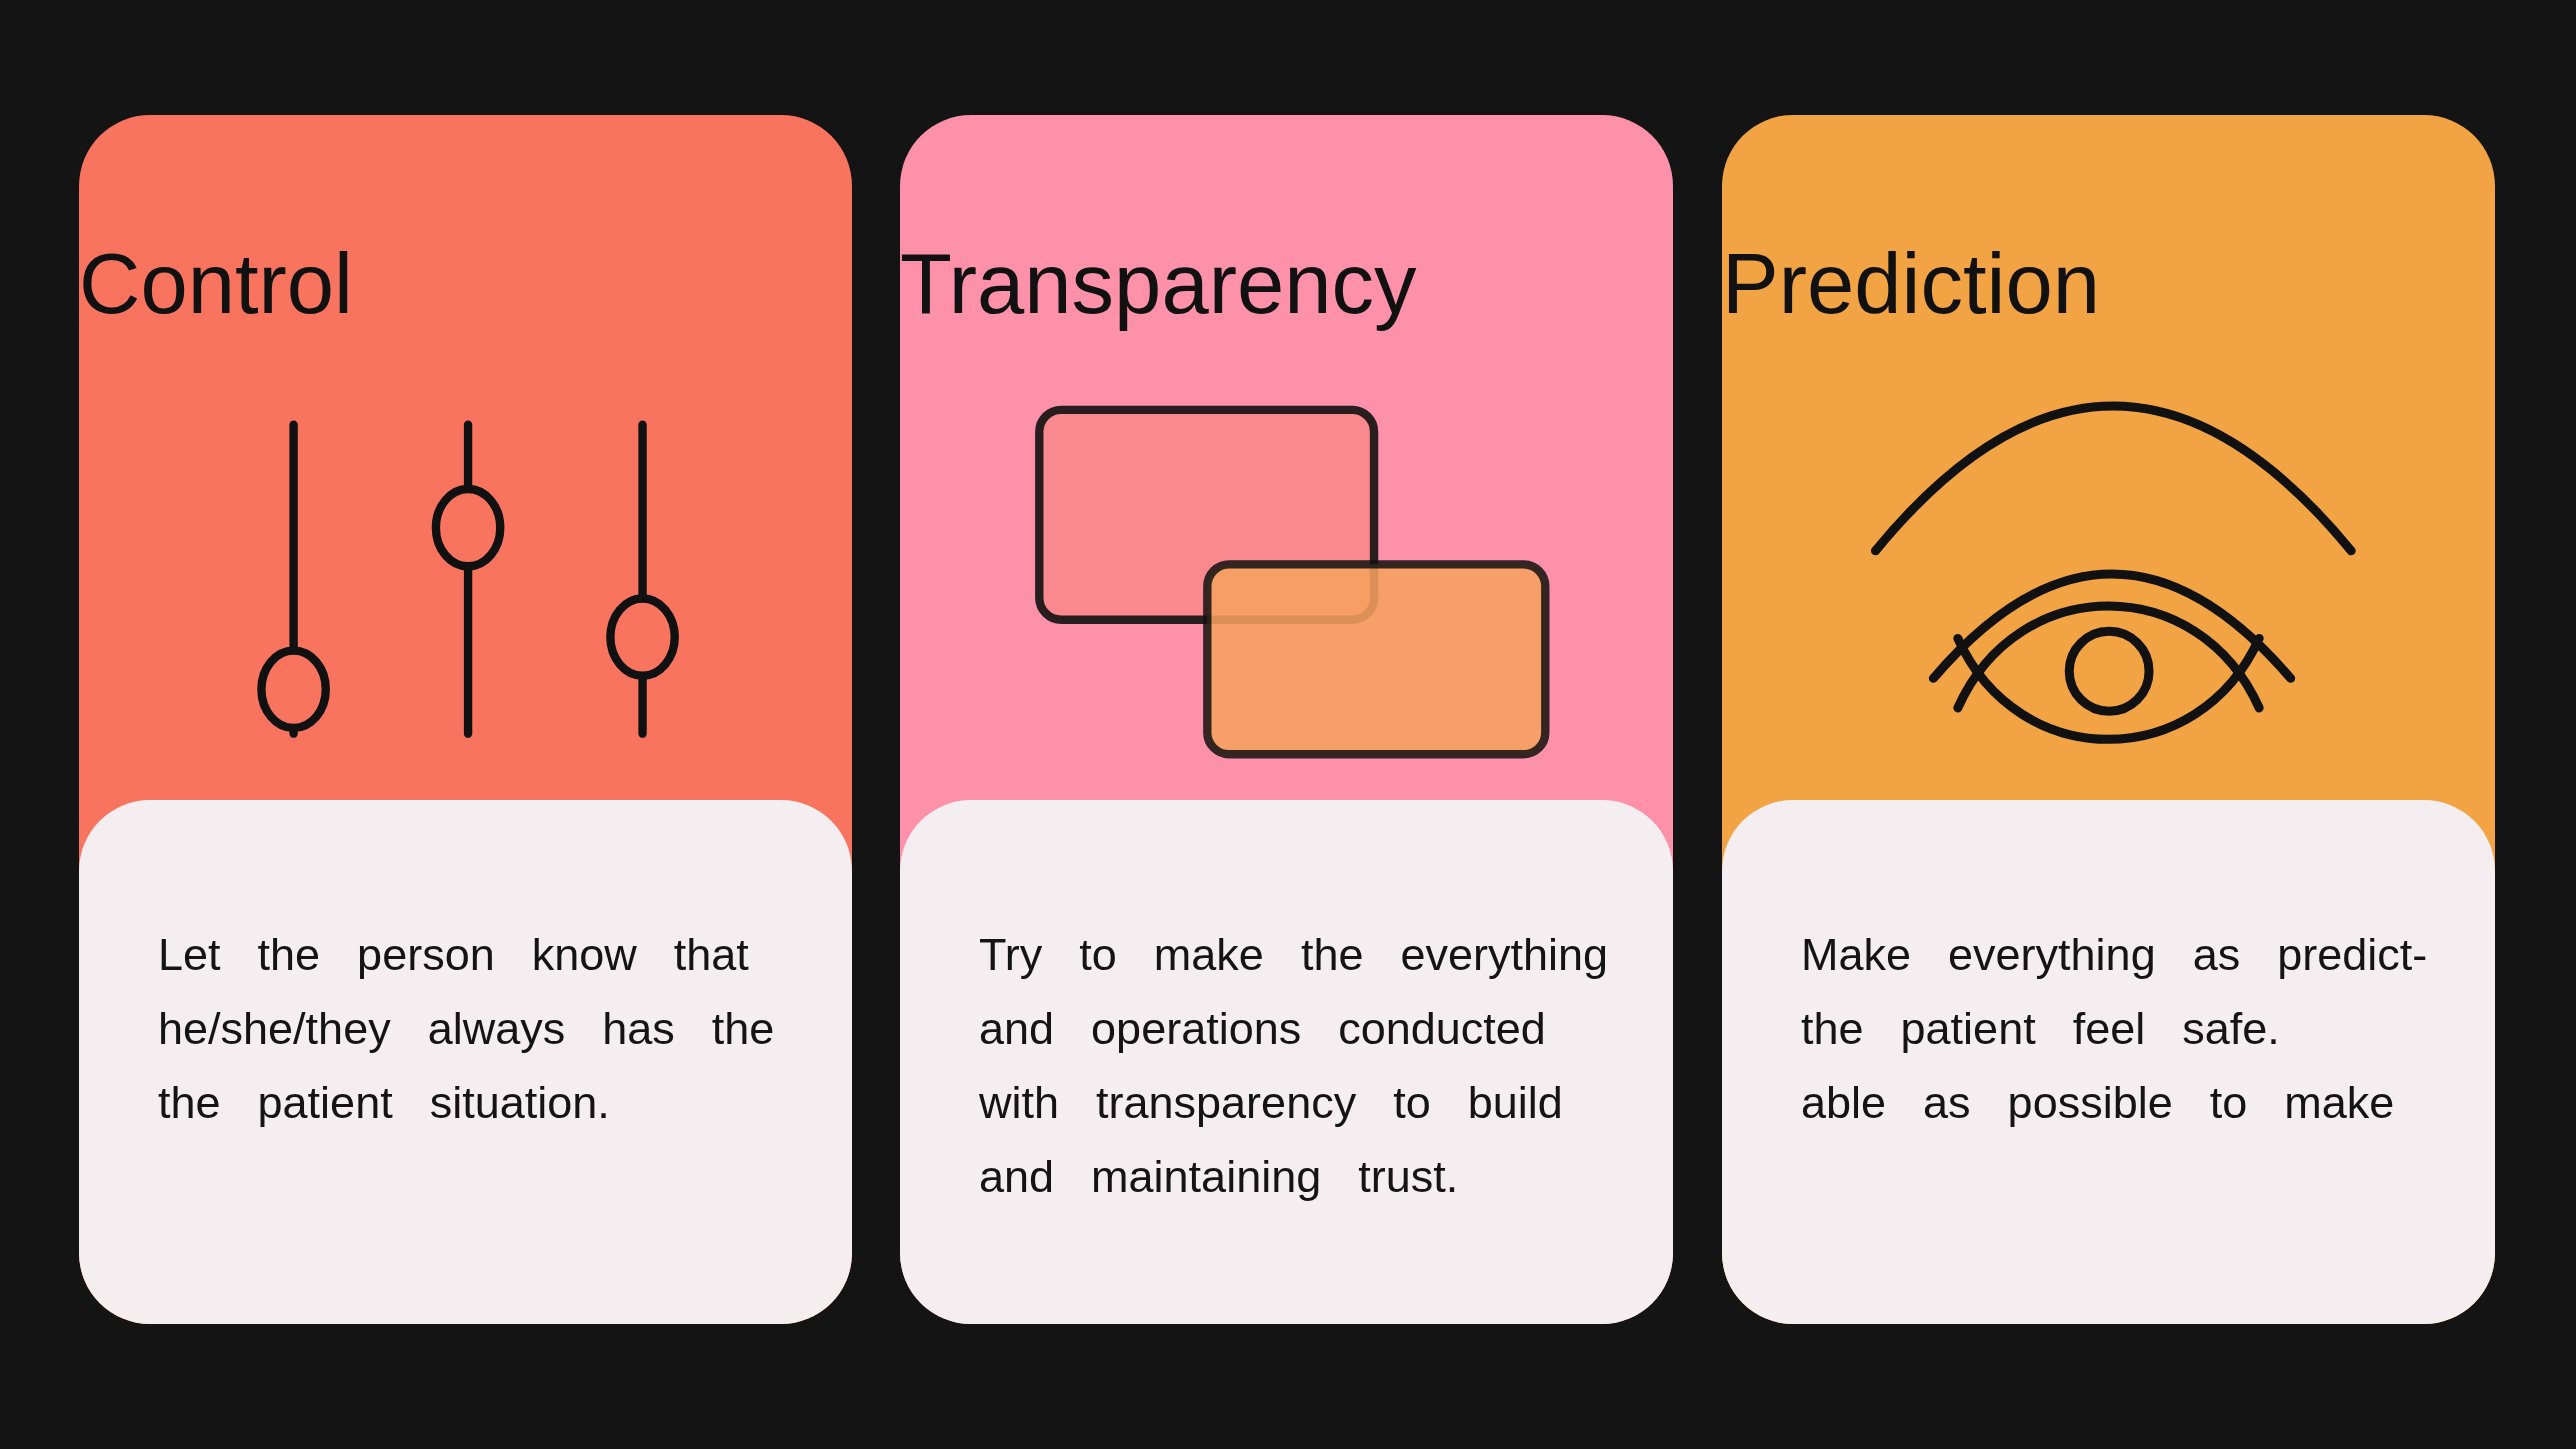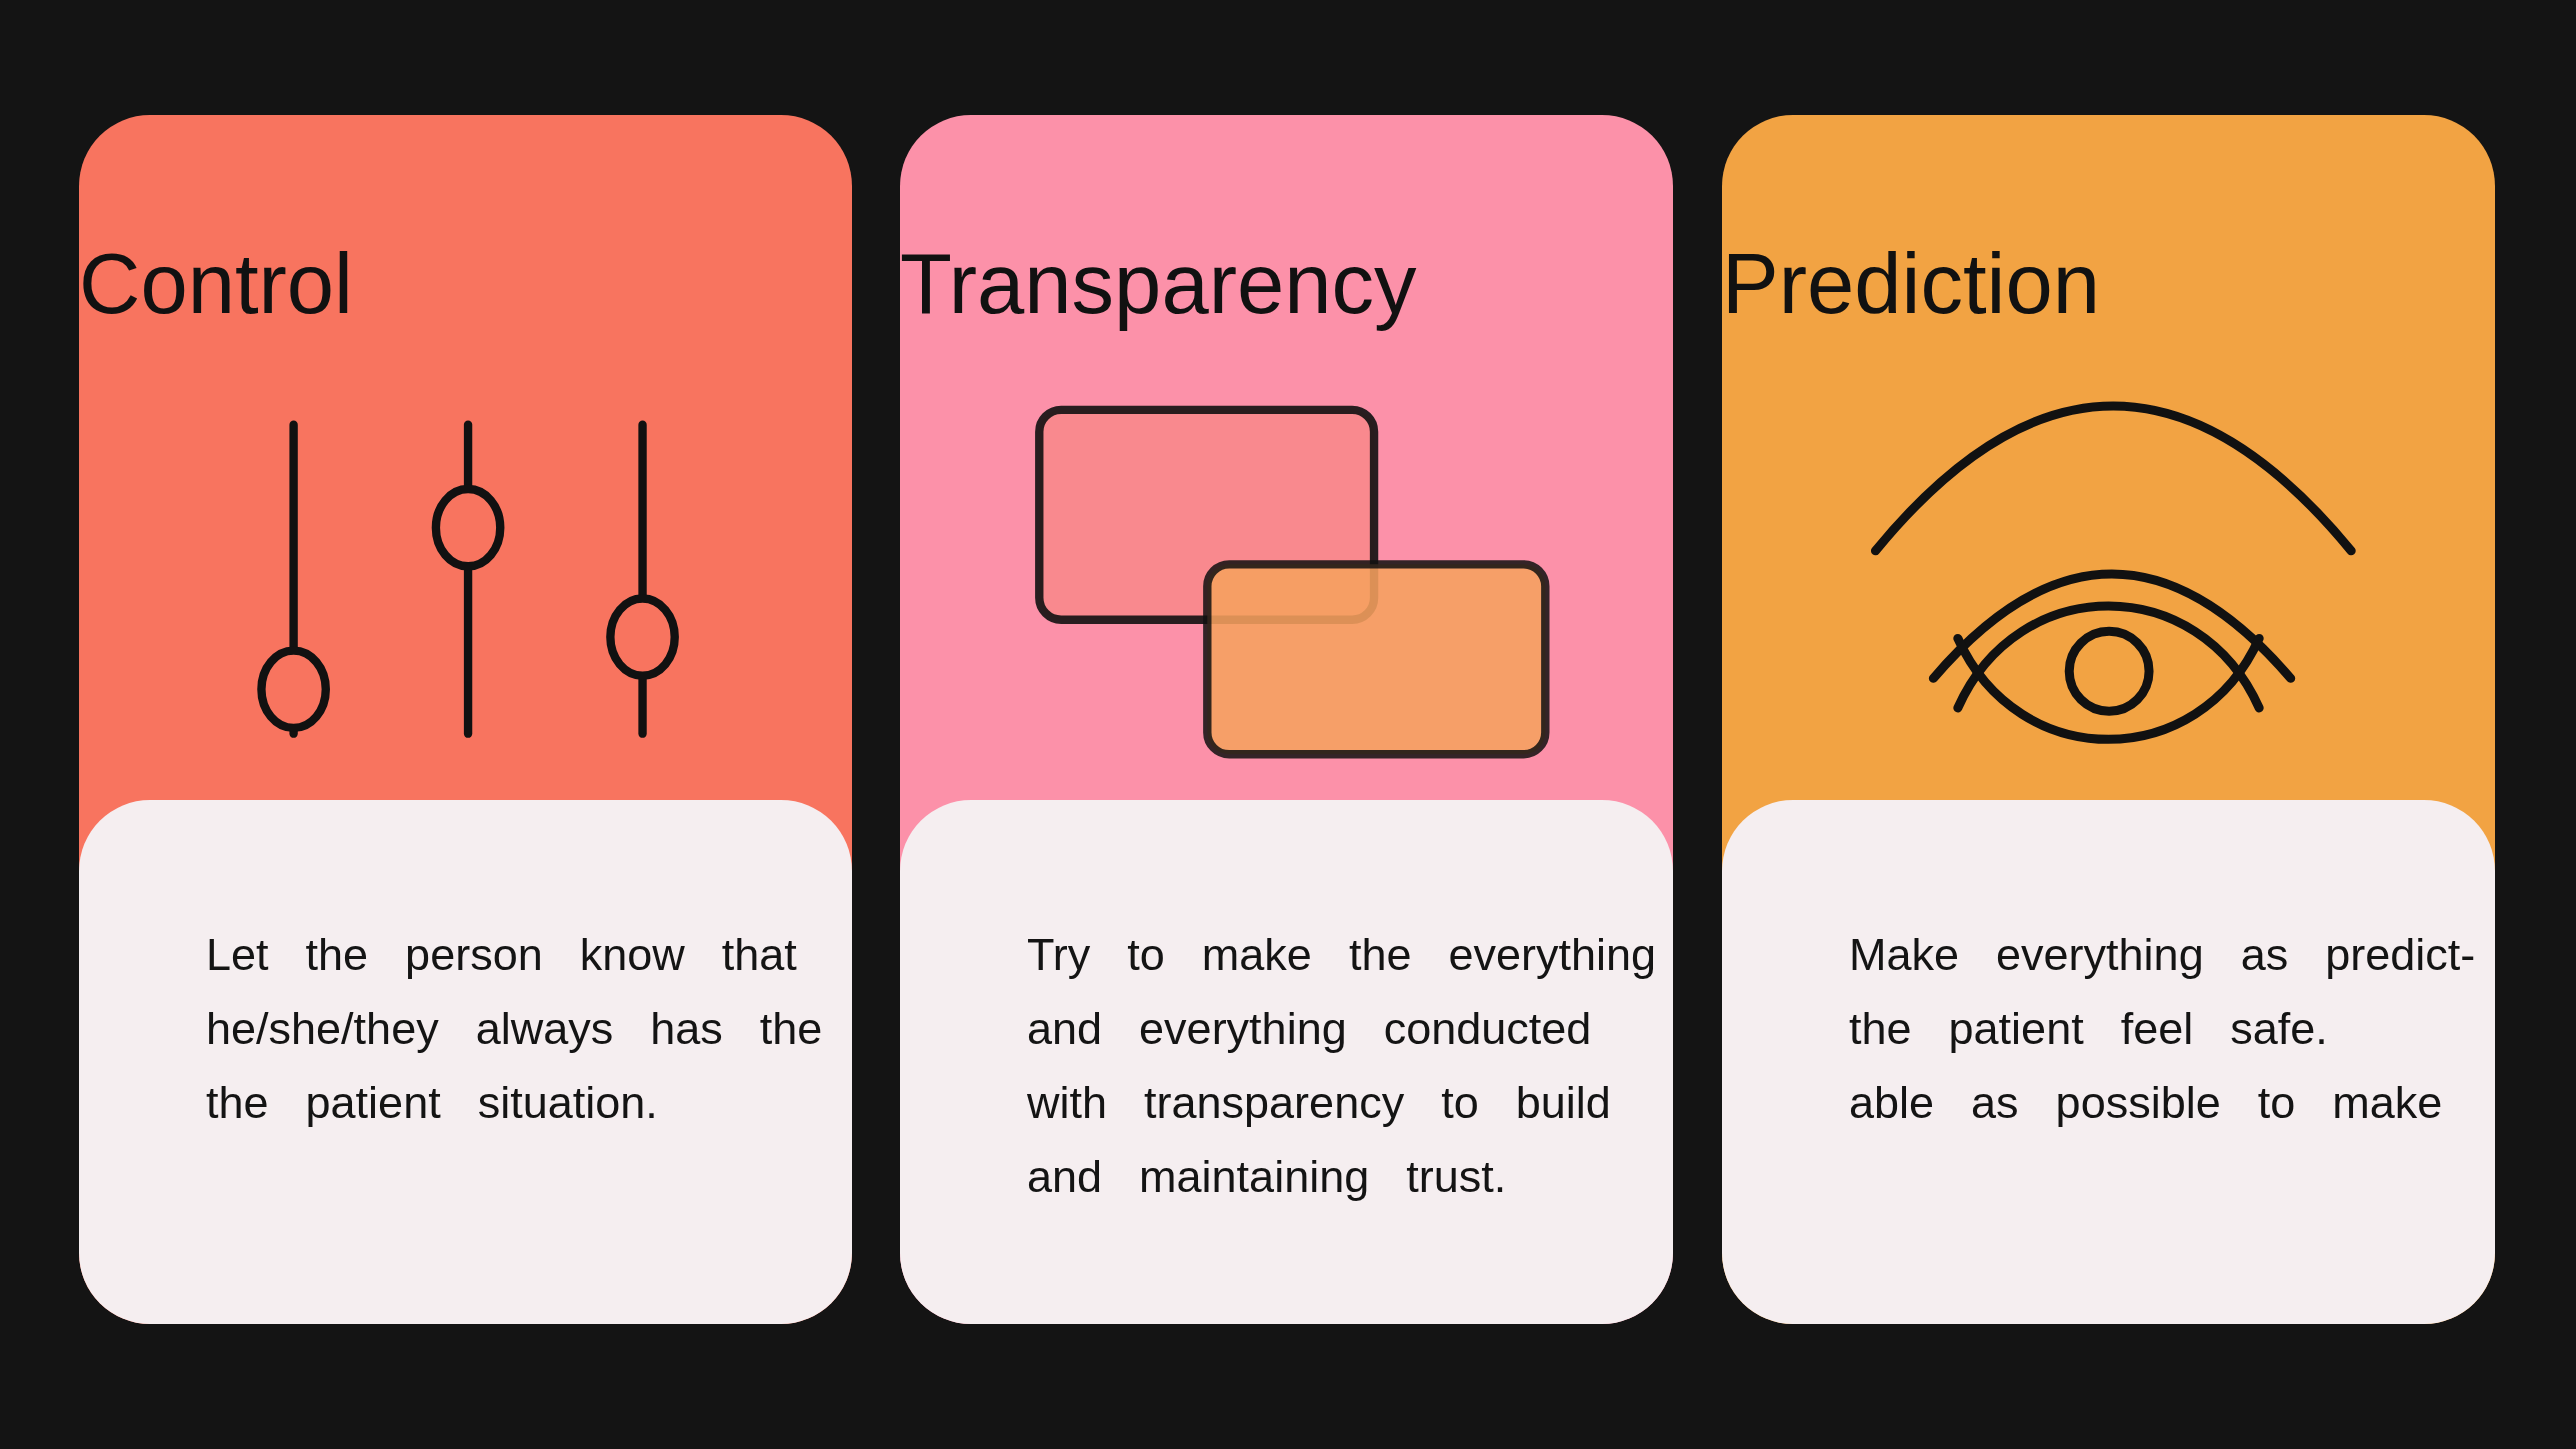--- a/index.html
+++ b/index.html
@@ -61,21 +61,20 @@
     box-sizing: border-box;
     padding: 118px 76px 0 79px;
     color: #141414;
   }
   .body-line {
     font-size: 45px;
     line-height: 74px;
     word-spacing: 24.5px;
     white-space: nowrap;
     text-align: left;
-    margin-left: 48px;
   }
 </style>
 </head>
 <body>
 
 <main>
 
   <section class="card" id="card-0" style="--accent: #F8745F;">
     <div class="card-top">
       <h2 class="card-title">Control</h2>
@@ -101,21 +100,21 @@
     <div class="card-top">
       <h2 class="card-title">Transparency</h2>
       <svg class="icon" viewBox="0 0 1200 1064" fill="none">
         <rect x="216" y="458" width="520" height="326" rx="34" style="fill:var(--back-fill)" stroke="rgba(17,17,17,0.9)" stroke-width="13"></rect>
         <rect x="477" y="698" width="525" height="295" rx="34" style="fill:var(--front-fill)" fill-opacity="0.88" stroke="rgba(17,17,17,0.85)" stroke-width="13"></rect>
       </svg>
     </div>
     <div class="card-body">
       <div class="body-text">
           <div class="body-line">Try to make the everything</div>
-          <div class="body-line">and everything conducted</div>
+          <div class="body-line">and operations conducted</div>
           <div class="body-line">with transparency to build</div>
           <div class="body-line">and maintaining trust.</div>
         </div>
     </div>
   </section>
 
   <section class="card" id="card-2" style="--accent: #F2A343;">
     <div class="card-top">
       <h2 class="card-title">Prediction</h2>
       <svg class="icon" viewBox="0 0 1200 1064" fill="none" stroke="#111111" stroke-width="14" stroke-linecap="round">

